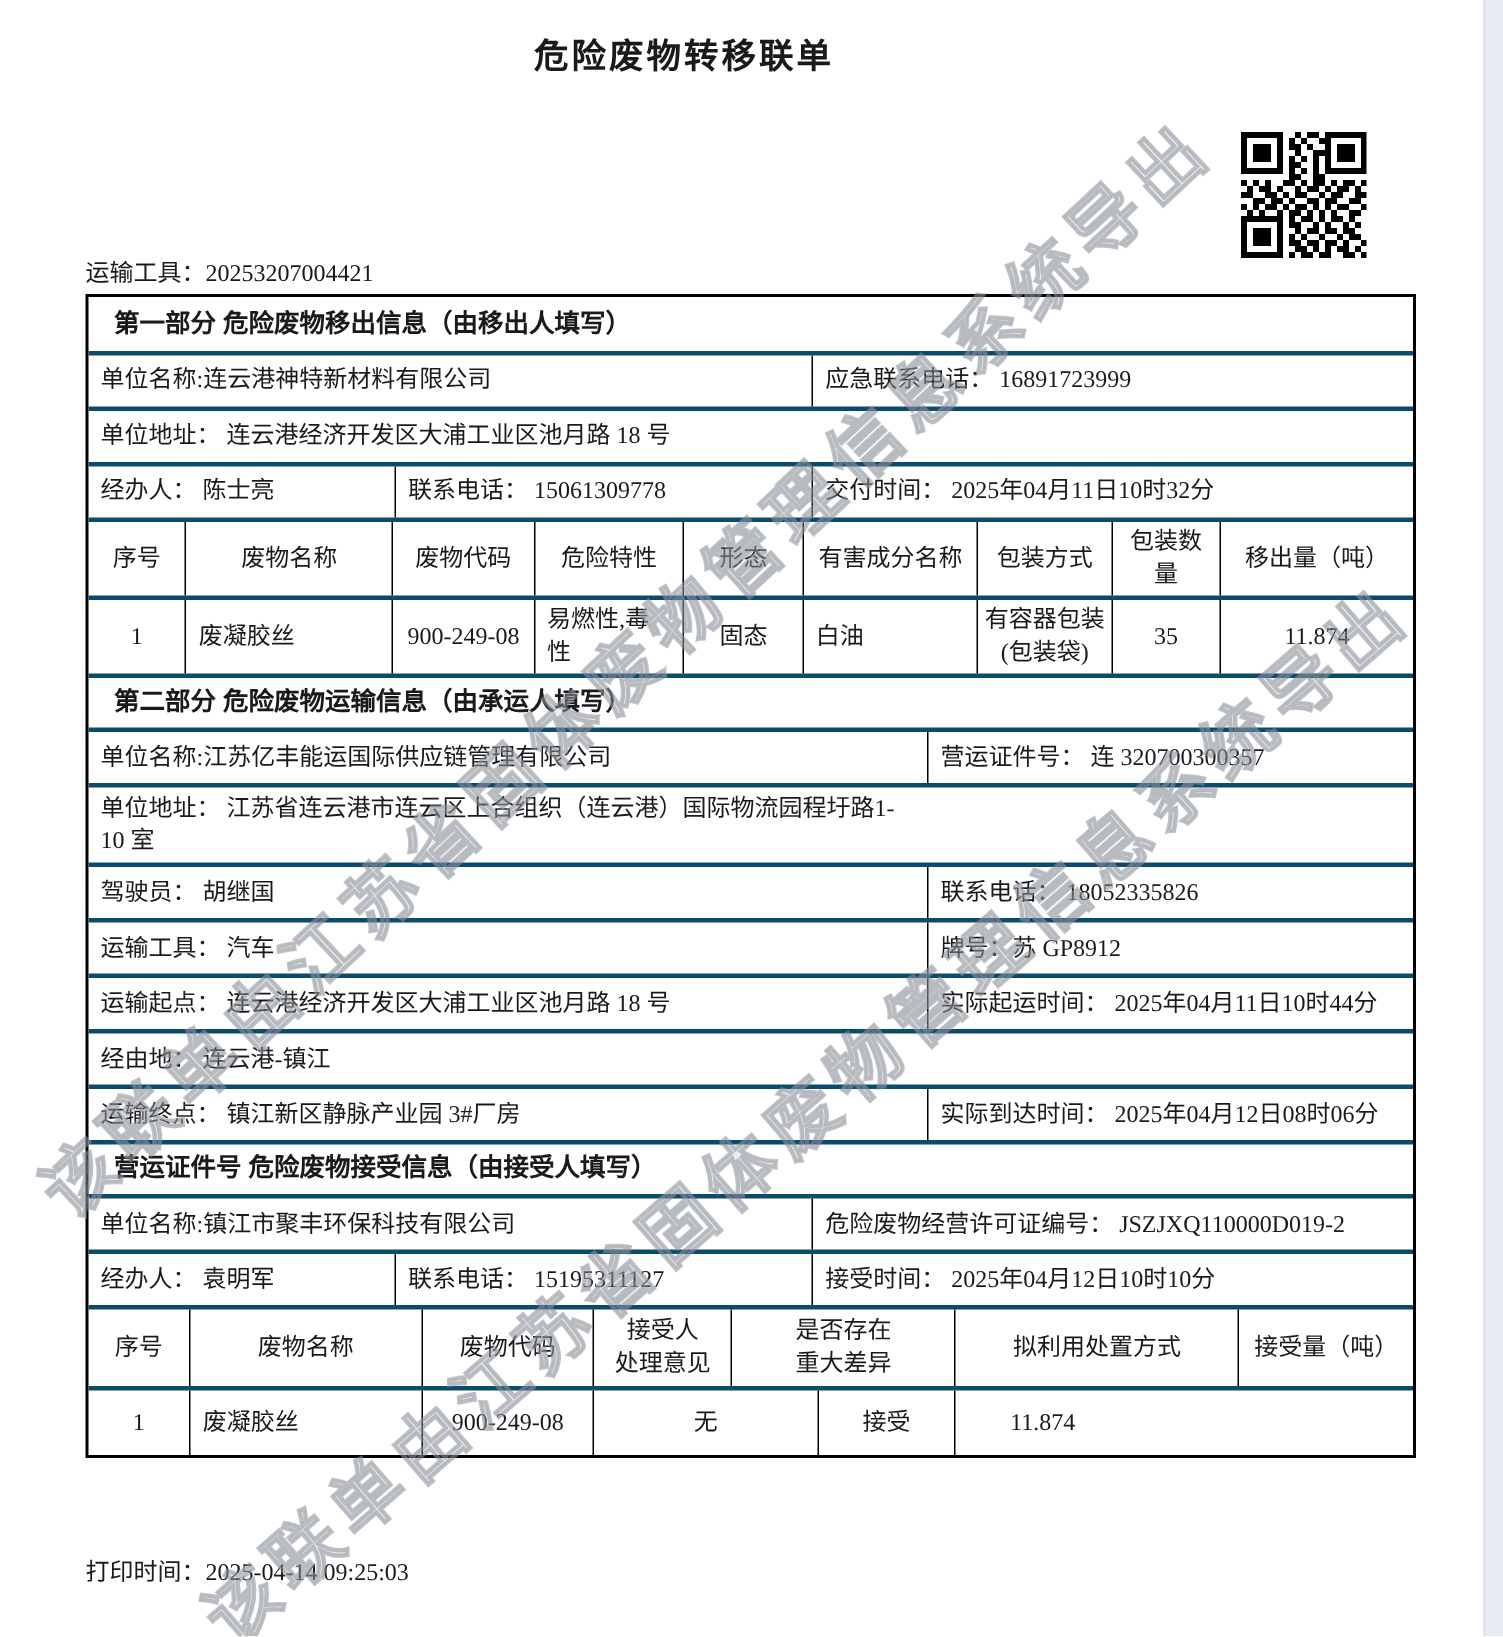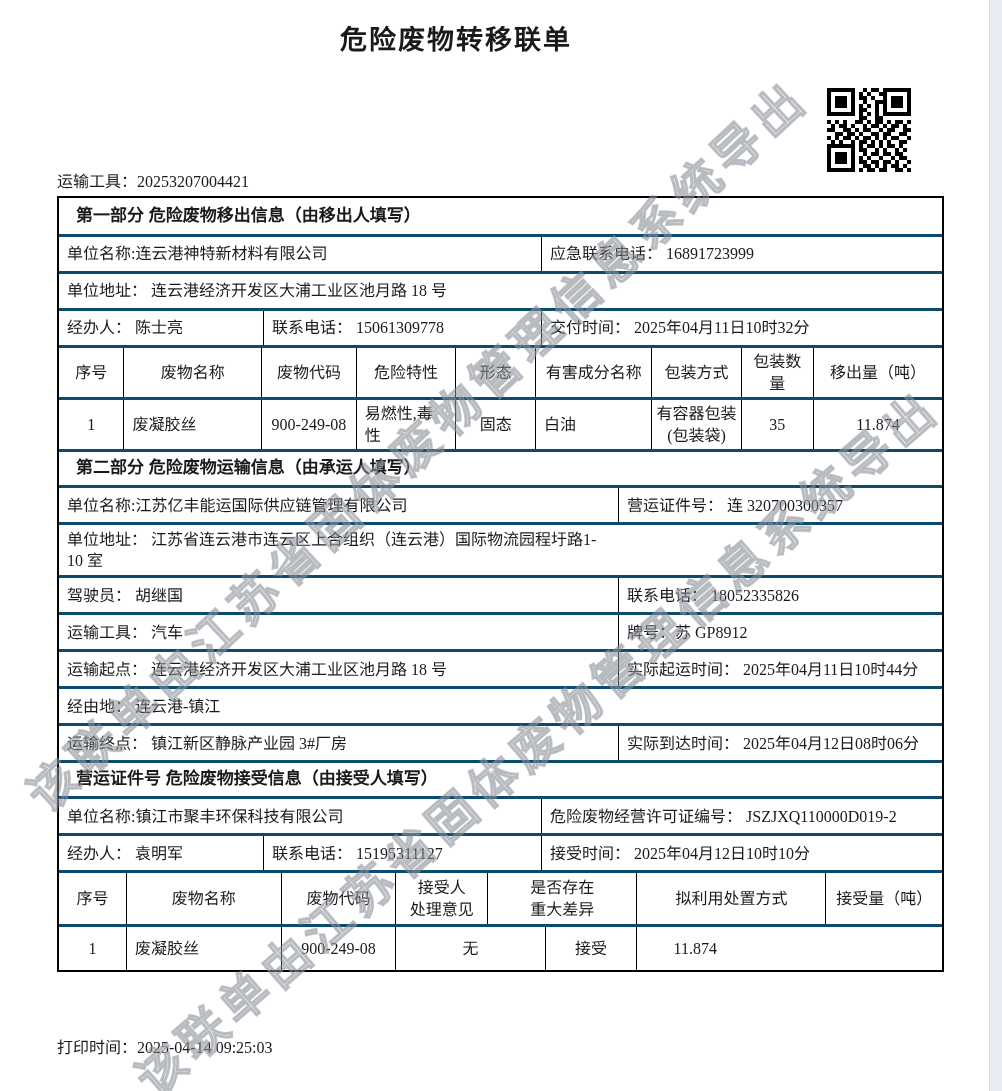--- a/index.html
+++ b/index.html
@@ -12,21 +12,21 @@
     color:#1a1a1a;
   }
   .scrollbar{
     position:absolute;right:0;top:0;width:12px;height:1091px;
     background:#e8ebf2;border-left:1px solid #d8dce4;
   }
   .title{
     position:absolute;left:0;top:18px;width:912px;
     text-align:center;
     font-family:"Liberation Sans","DejaVu Sans",sans-serif;
-    font-weight:bold;font-size:27px;letter-spacing:2px;
+    font-weight:bold;font-size:23px;letter-spacing:2px;
   }
   .qr{position:absolute;left:827px;top:88px;width:84px;height:84px;}
   .manifest-no{position:absolute;left:57px;top:168px;font-size:16px;}
   .print-time{position:absolute;left:57px;top:1034px;font-size:16px;}
 
   .doc{
     position:absolute;left:57px;top:196px;width:887px;
     border:2px solid #000;
     box-sizing:border-box;
     background:transparent;

